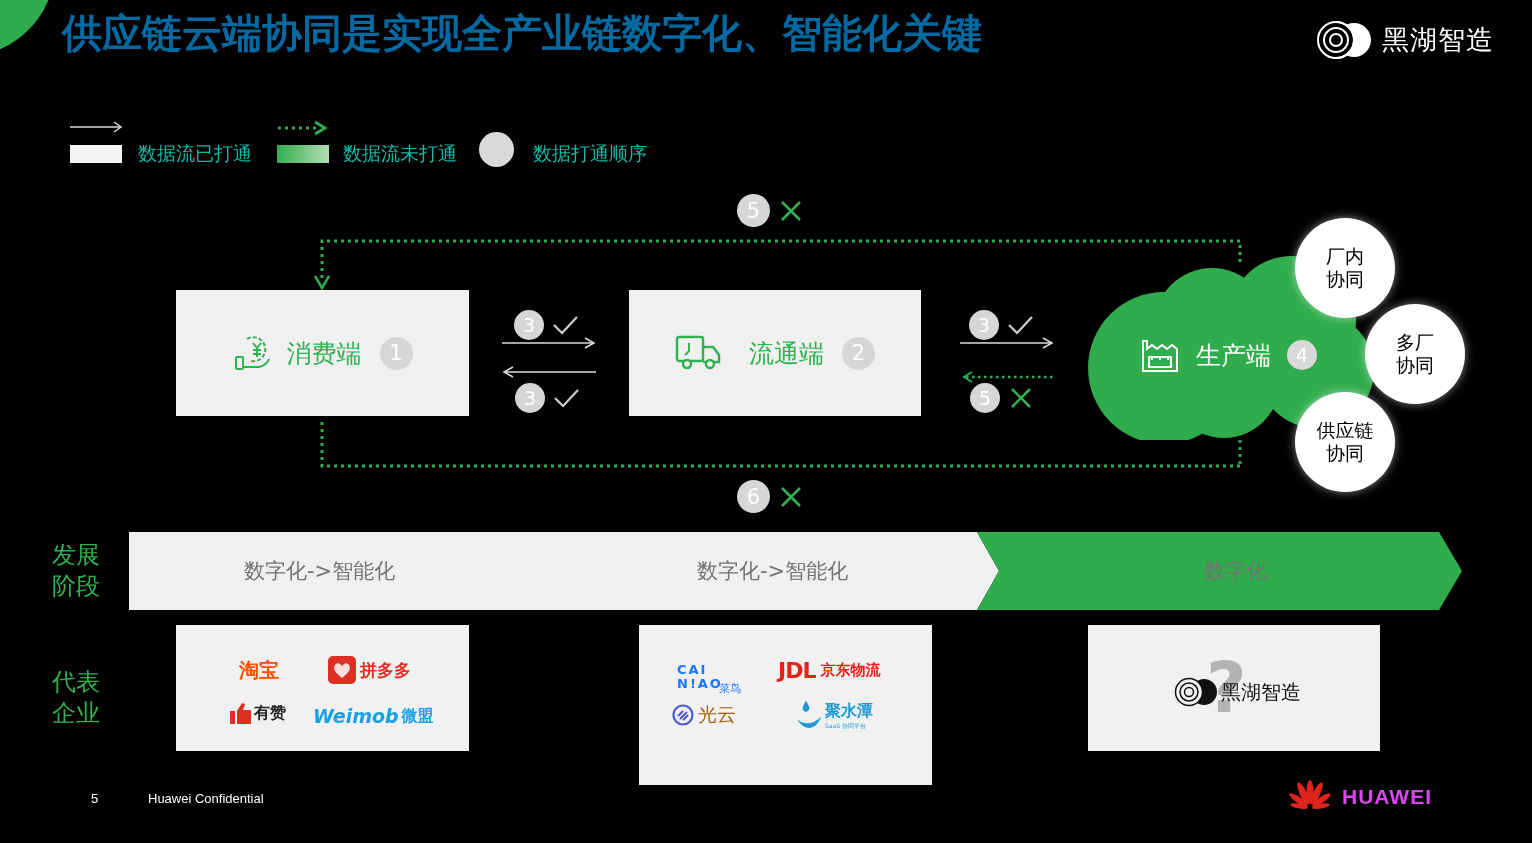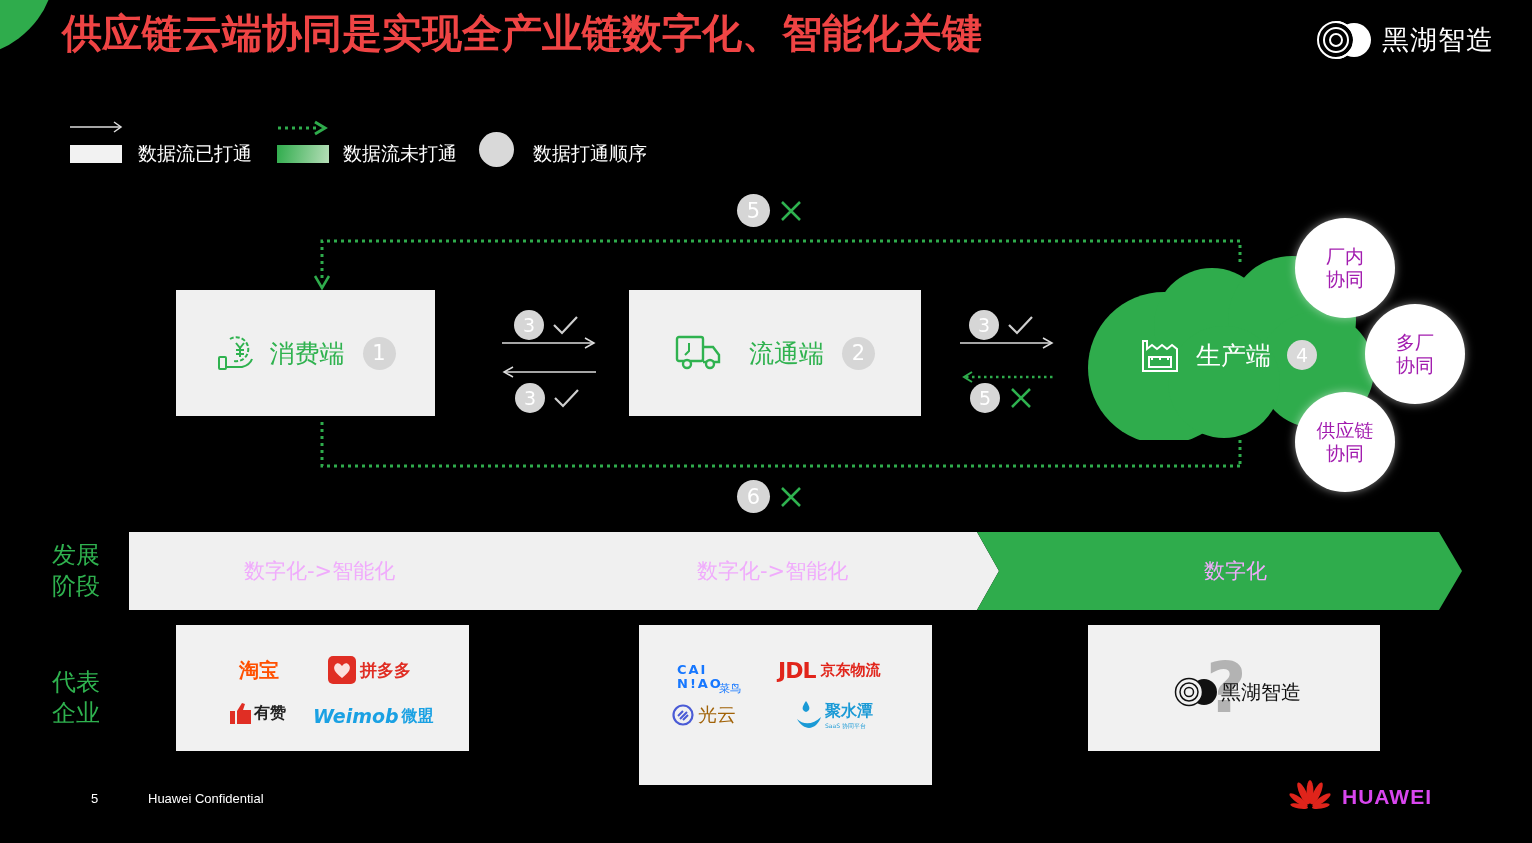--- a/index.html
+++ b/index.html
@@ -3,43 +3,43 @@
 <meta charset="utf-8">
 <style>
   * { box-sizing: border-box; margin: 0; padding: 0; }
   html, body { width: 1532px; height: 843px; background: #000; overflow: hidden; }
   body { position: relative; font-family: "DejaVu Sans", "Liberation Sans", sans-serif; color: #fff; }
 
   .abs { position: absolute; }
 
   
   .corner-shape { left: -20px; top: -40px; width: 66px; height: 96px; background: #2fac4c; border-radius: 0 0 60px 0; transform: skewX(-18deg); }
-  .title { left: 62px; top: 6px; font-size: 40px; font-weight: bold; color: #ef4444; letter-spacing: 0px; white-space: nowrap; }
+  .title { left: 62px; top: 6px; font-size: 40px; font-weight: bold; color: #0369a1; letter-spacing: 0px; white-space: nowrap; }
   .brand-top { left: 1314px; top: 20px; height: 40px; display: flex; align-items: center; }
   .brand-top .brand-text { font-size: 27px; color: #fff; margin-left: 8px; letter-spacing: 1px; }
   .legend-swatch { top: 145px; height: 18px; width: 52px; }
-  .legend-label { top: 141px; font-size: 19px; color: #ffffff; white-space: nowrap; }
+  .legend-label { top: 141px; font-size: 19px; color: #14b8a6; white-space: nowrap; }
   .legend-dot { left: 479px; top: 132px; width: 35px; height: 35px; border-radius: 50%; background: #d9d9d9; }
 
   
   .node { background: #f0f0f0; display: flex; align-items: center; justify-content: center; }
   .node-label { font-size: 25px; color: #2fb24f; margin: 0 18px 0 14px; white-space: nowrap; }
   .badge { width: 33px; height: 33px; border-radius: 50%; background: #d6d6d6; color: #fff; font-size: 21px; display: flex; align-items: center; justify-content: center; font-family: "DejaVu Sans", sans-serif; }
   .badge.small { width: 30px; height: 30px; font-size: 19px; }
 
   .flow-mark { display: flex; align-items: center; }
   .flow-mark .mark { margin-left: 6px; width: 30px; height: 30px; }
 
   
   .cloud-label { font-size: 25px; color: #fff; margin: 0 16px 0 16px; white-space: nowrap; }
-  .circle-node { width: 100px; height: 100px; border-radius: 50%; background: #fff; color: #a21caf; font-size: 19px; display: flex; align-items: center; justify-content: center; text-align: center; line-height: 23px; box-shadow: 0 0 10px rgba(255,255,255,0.5); }
+  .circle-node { width: 100px; height: 100px; border-radius: 50%; background: #fff; color: #000000; font-size: 19px; display: flex; align-items: center; justify-content: center; text-align: center; line-height: 23px; box-shadow: 0 0 10px rgba(255,255,255,0.5); }
 
   
   .side-label { color: #2fb24f; font-size: 24px; line-height: 31px; white-space: pre-line; }
-  .stage-text { font-size: 21px; color: #f0abfc; white-space: nowrap; }
+  .stage-text { font-size: 21px; color: #737373; white-space: nowrap; }
 
   
   .company-box { background: #f1f1f1; }
   .logo { display: flex; align-items: center; white-space: nowrap; }
 
   
   .page-num { left: 91px; top: 791px; font-size: 13px; color: #fff; font-family: "Liberation Sans", sans-serif; }
   .confidential { left: 148px; top: 791px; font-size: 13px; color: #fff; font-family: "Liberation Sans", sans-serif; }
   .huawei { left: 1286px; top: 780px; display: flex; align-items: center; }
   .huawei .hw-text { font-size: 21px; font-weight: bold; color: #d946ef; margin-left: 8px; letter-spacing: 1px; font-family: "Liberation Sans", sans-serif; }
@@ -92,21 +92,21 @@
     </svg>
 </div>
 
 <div class="abs flow-mark" style="left:737px;top:480px">
   <div class="badge">6</div>
   <svg class="mark" viewBox="0 0 30 30">
       <path d="M6 6 L24 24 M24 6 L6 24" stroke="#2fb24f" stroke-width="2.5"></path>
     </svg>
 </div>
 
-<div class="abs node" style="left:176px;top:290px;width:259px;height:126px">
+<div class="abs node" style="left:176px;top:290px;width:293px;height:126px">
   <svg width="40" height="40" viewBox="0 0 40 40">
     <path d="M14 6 A12 12 0 1 1 18 28" fill="none" stroke="#2fb24f" stroke-width="2" stroke-dasharray="4,2"></path>
     <path d="M20 10 L24 15 L28 10 M24 15 L24 24 M20 17 L28 17 M20 21 L28 21" fill="none" stroke="#2fb24f" stroke-width="2"></path>
     <rect x="3" y="24" width="7" height="12" rx="1" fill="none" stroke="#2fb24f" stroke-width="2"></rect>
     <path d="M10 34 L26 34 Q34 32 36 26" fill="none" stroke="#2fb24f" stroke-width="2"></path>
   </svg>
   <span class="node-label">消费端</span>
   <div class="badge">1</div>
 </div>
 

